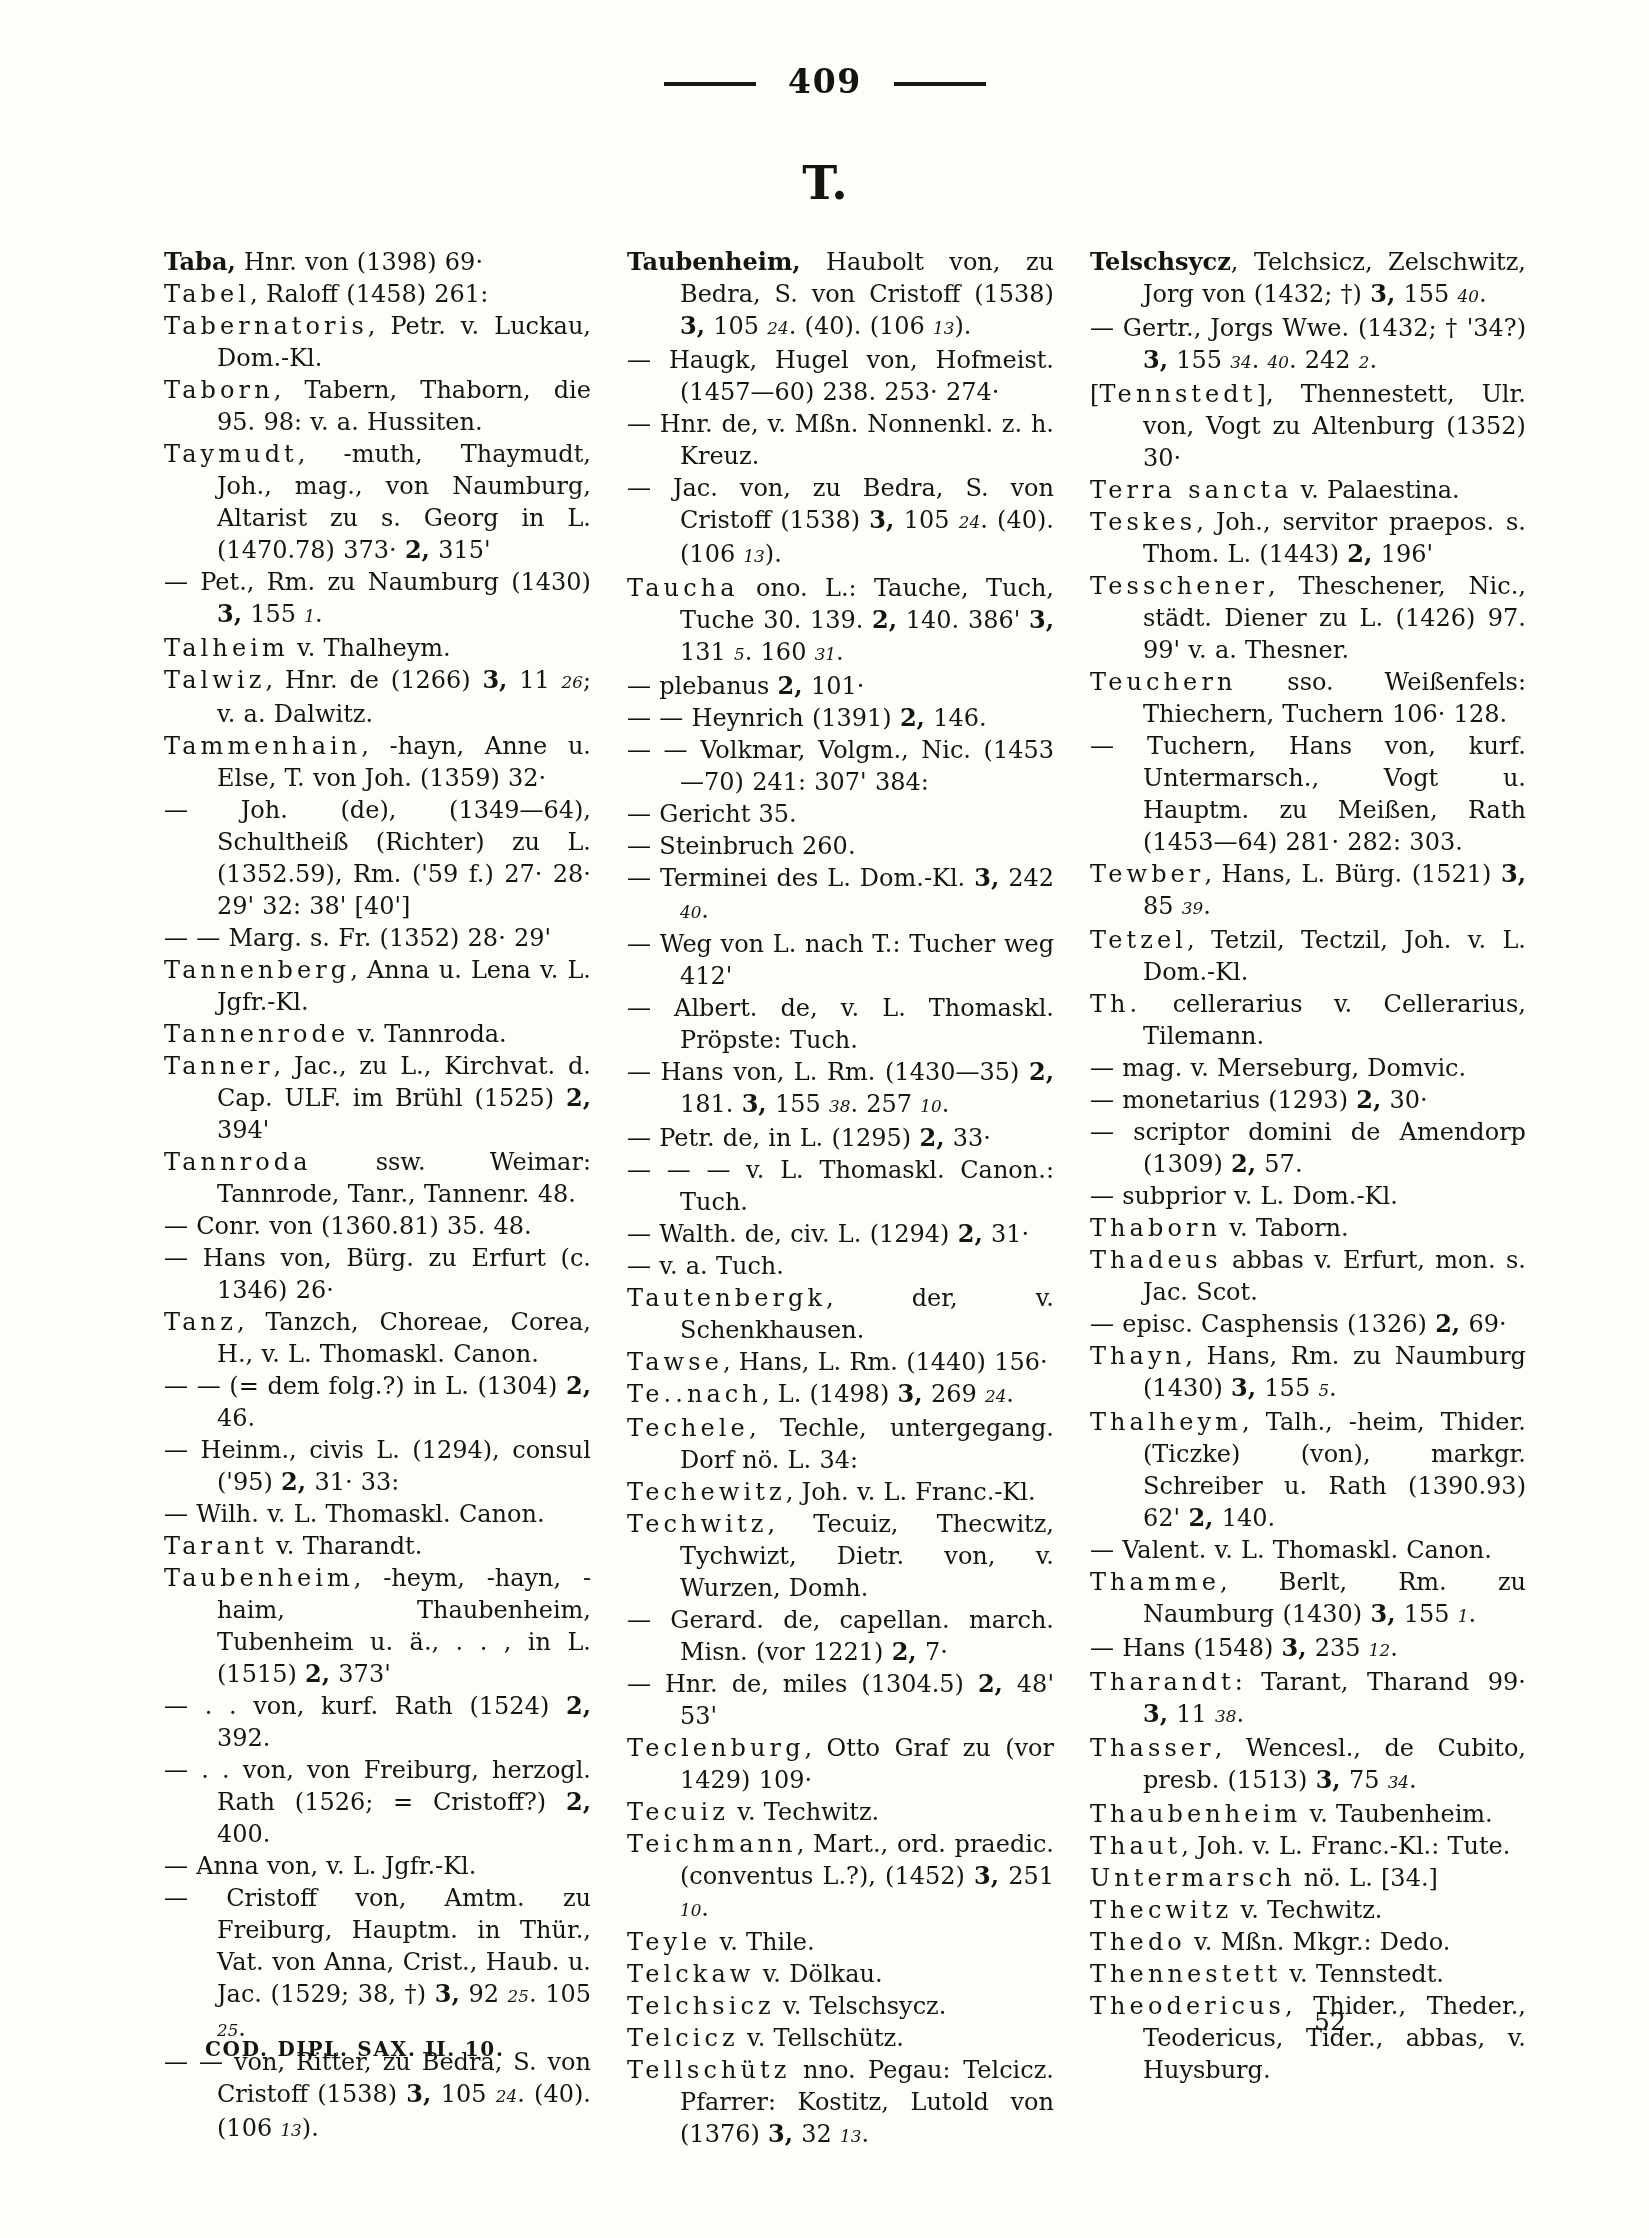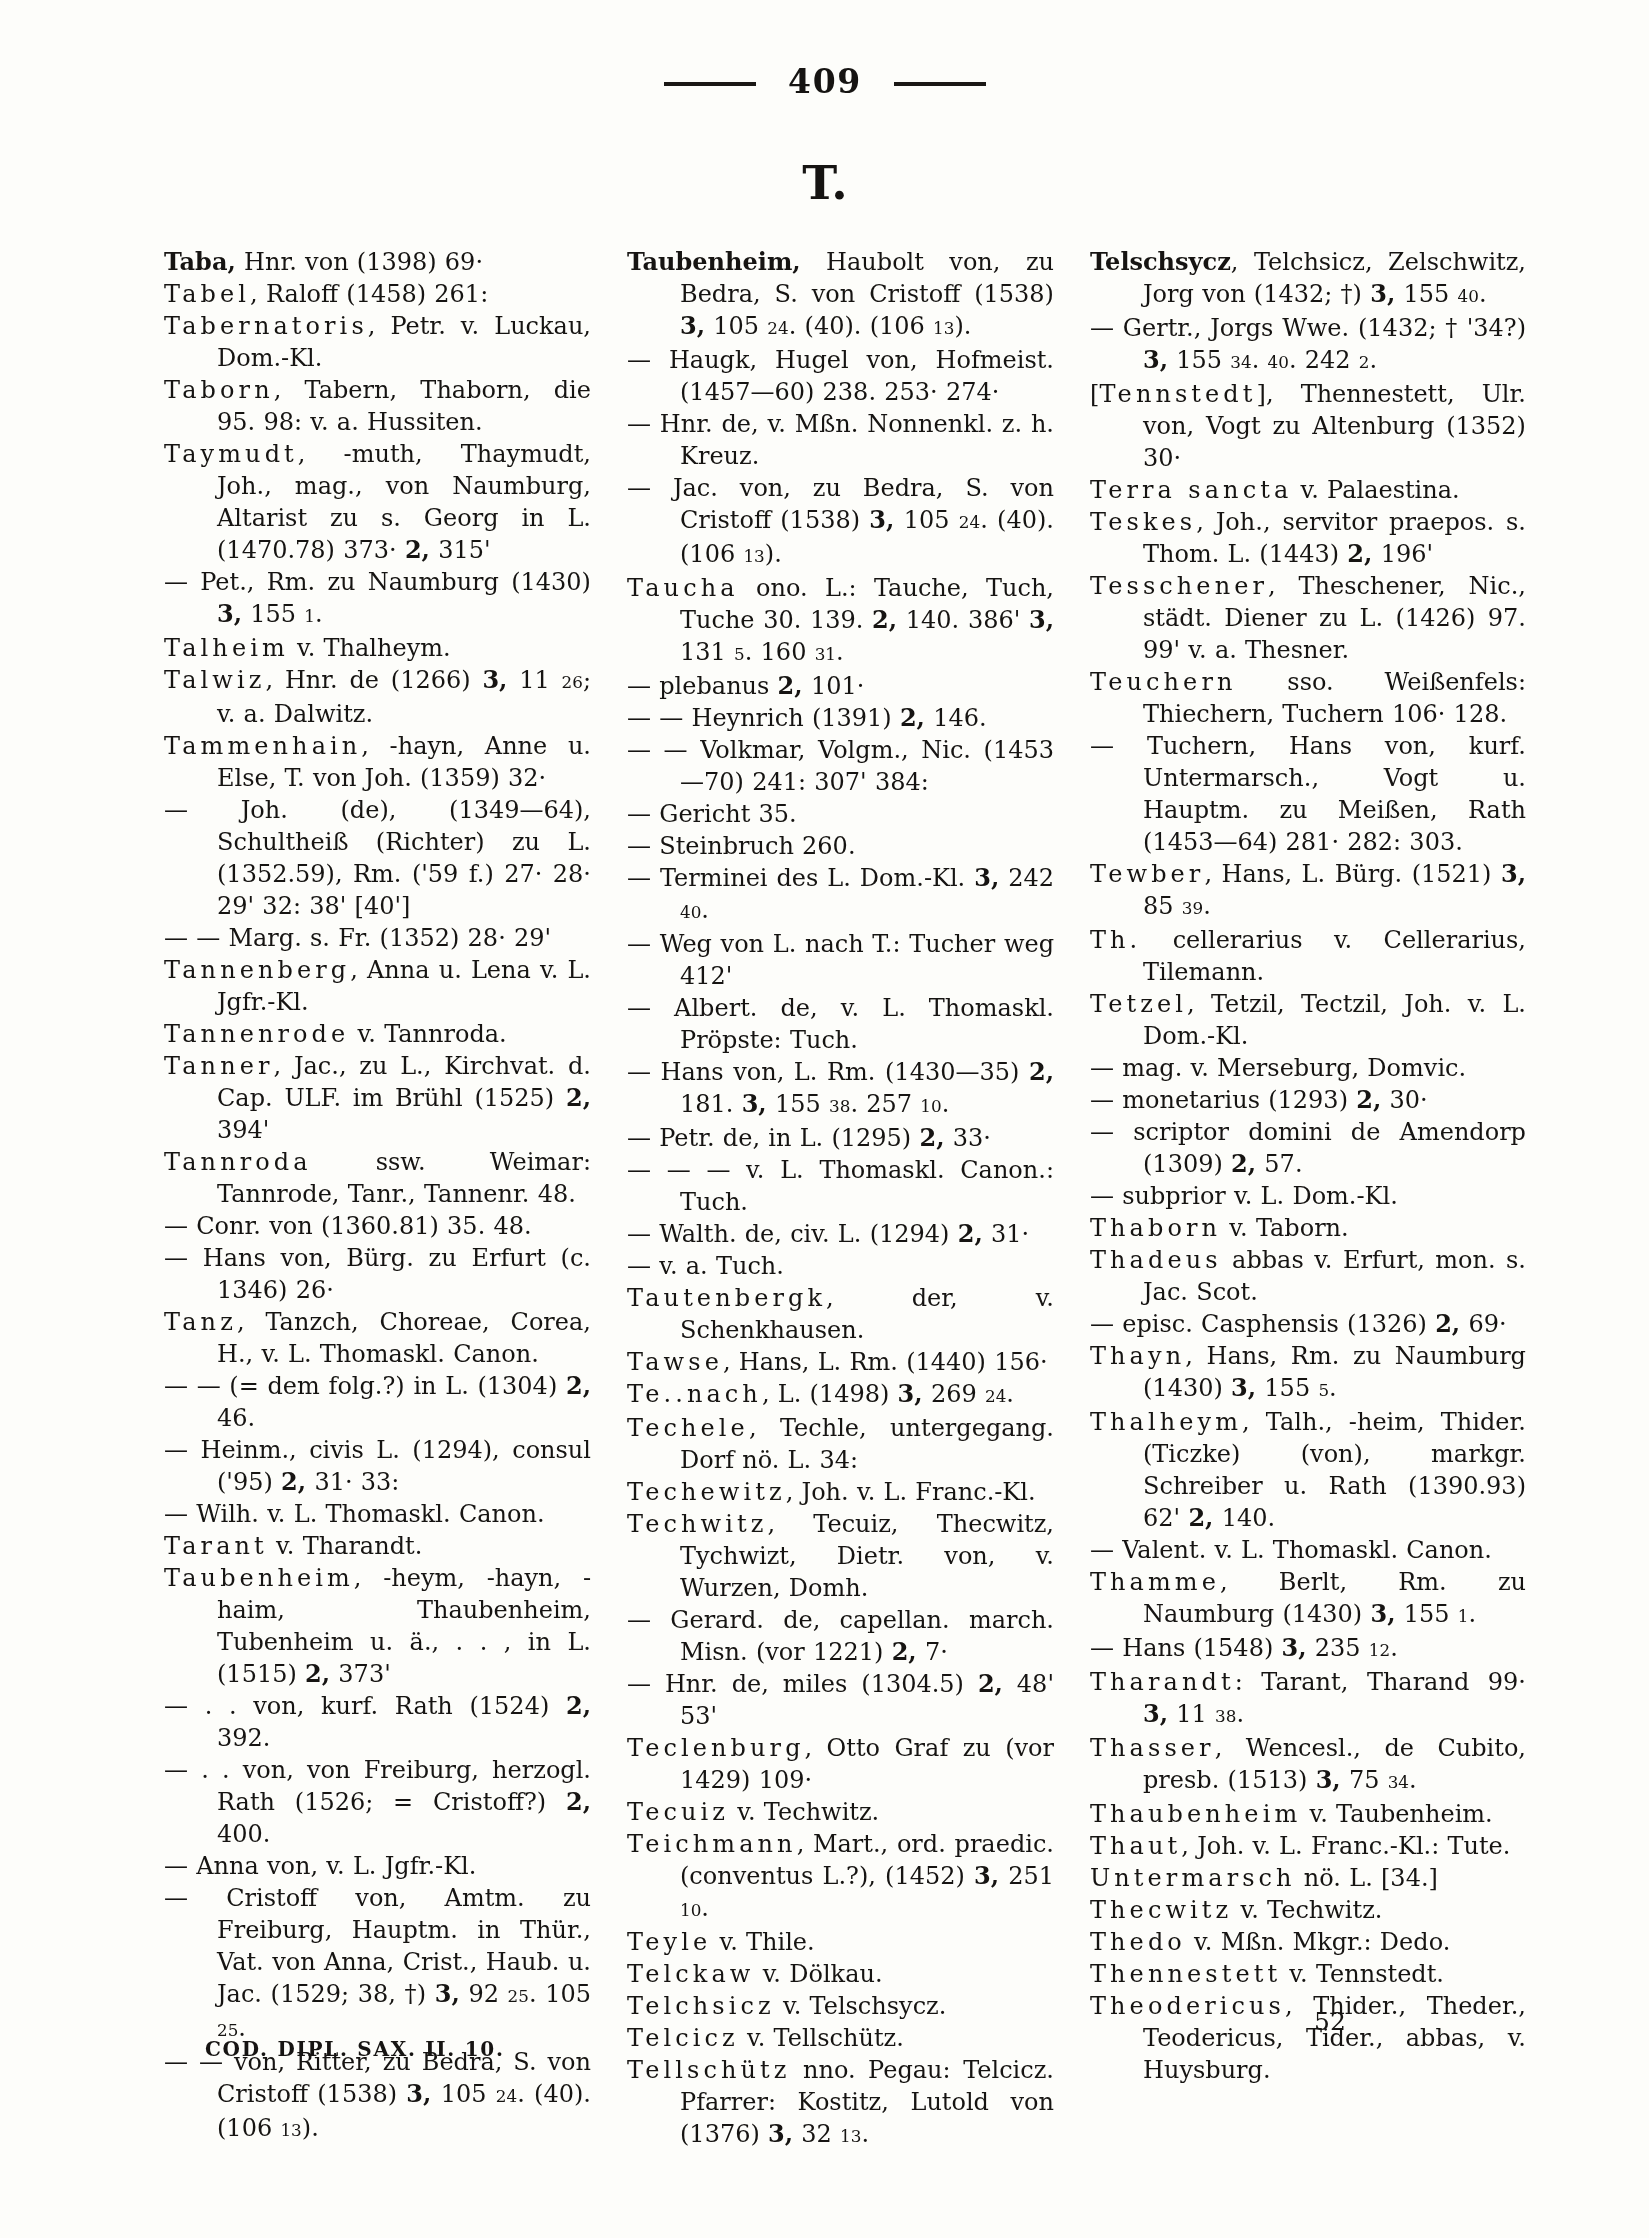--- a/index.html
+++ b/index.html
@@ -30,21 +30,21 @@
   .col.last{width:436px;}
   .entry{
     margin:0;
     font-size:24px;line-height:32px;
     text-align:justify;
     padding-left:53px;text-indent:-53px;
     word-spacing:0.6px;
   }
   .entry b{font-weight:bold;}
   .sp{letter-spacing:0.17em;margin-top:30px;}
-  .ref{font-size:0.70em;}
+  .ref{font-size:0.70em;font-style:italic;}
   .footer-left{
     position:absolute;left:205px;top:2037px;
     font-size:20px;font-weight:bold;letter-spacing:1.7px;
   }
   .signature{
     position:absolute;left:1314px;top:2007px;
     font-size:25px;font-weight:normal;
   }
 </style>
 </head>
@@ -130,22 +130,22 @@
     <div class="col last" id="col-2">
         <p class="entry"><b>Telschsycz</b>, Telchsicz, Zelschwitz, Jorg von (1432; †) <b>3,</b> 155 <span class="ref">40</span>.</p>
         <p class="entry">— Gertr., Jorgs Wwe. (1432; † '34?) <b>3,</b> 155 <span class="ref">34</span>. <span class="ref">40</span>. 242 <span class="ref">2</span>.</p>
         <p class="entry">[<span class="sp">Tennstedt</span>], Thennestett, Ulr. von, Vogt zu Altenburg (1352) 30·</p>
         <p class="entry"><span class="sp">Terra sancta</span> v. Palaestina.</p>
         <p class="entry"><span class="sp">Teskes</span>, Joh., servitor praepos. s. Thom. L. (1443) <b>2,</b> 196'</p>
         <p class="entry"><span class="sp">Tesschener</span>, Theschener, Nic., städt. Diener zu L. (1426) 97. 99' v. a. Thesner.</p>
         <p class="entry"><span class="sp">Teuchern</span> sso. Weißenfels: Thiechern, Tuchern 106· 128.</p>
         <p class="entry">— Tuchern, Hans von, kurf. Untermarsch., Vogt u. Hauptm. zu Meißen, Rath (1453—64) 281· 282: 303.</p>
         <p class="entry"><span class="sp">Tewber</span>, Hans, L. Bürg. (1521) <b>3,</b> 85 <span class="ref">39</span>.</p>
+        <p class="entry"><span class="sp">Tetzel</span>, Tetzil, Tectzil, Joh. v. L. Dom.-Kl.</p>
         <p class="entry"><span class="sp">Th.</span> cellerarius v. Cellerarius, Tilemann.</p>
-        <p class="entry"><span class="sp">Tetzel</span>, Tetzil, Tectzil, Joh. v. L. Dom.-Kl.</p>
         <p class="entry">— mag. v. Merseburg, Domvic.</p>
         <p class="entry">— monetarius (1293) <b>2,</b> 30·</p>
         <p class="entry">— scriptor domini de Amendorp (1309) <b>2,</b> 57.</p>
         <p class="entry">— subprior v. L. Dom.-Kl.</p>
         <p class="entry"><span class="sp">Thaborn</span> v. Taborn.</p>
         <p class="entry"><span class="sp">Thadeus</span> abbas v. Erfurt, mon. s. Jac. Scot.</p>
         <p class="entry">— episc. Casphensis (1326) <b>2,</b> 69·</p>
         <p class="entry"><span class="sp">Thayn</span>, Hans, Rm. zu Naumburg (1430) <b>3,</b> 155 <span class="ref">5</span>.</p>
         <p class="entry"><span class="sp">Thalheym</span>, Talh., -heim, Thider. (Ticzke) (von), markgr. Schreiber u. Rath (1390.93) 62' <b>2,</b> 140.</p>
         <p class="entry">— Valent. v. L. Thomaskl. Canon.</p>

